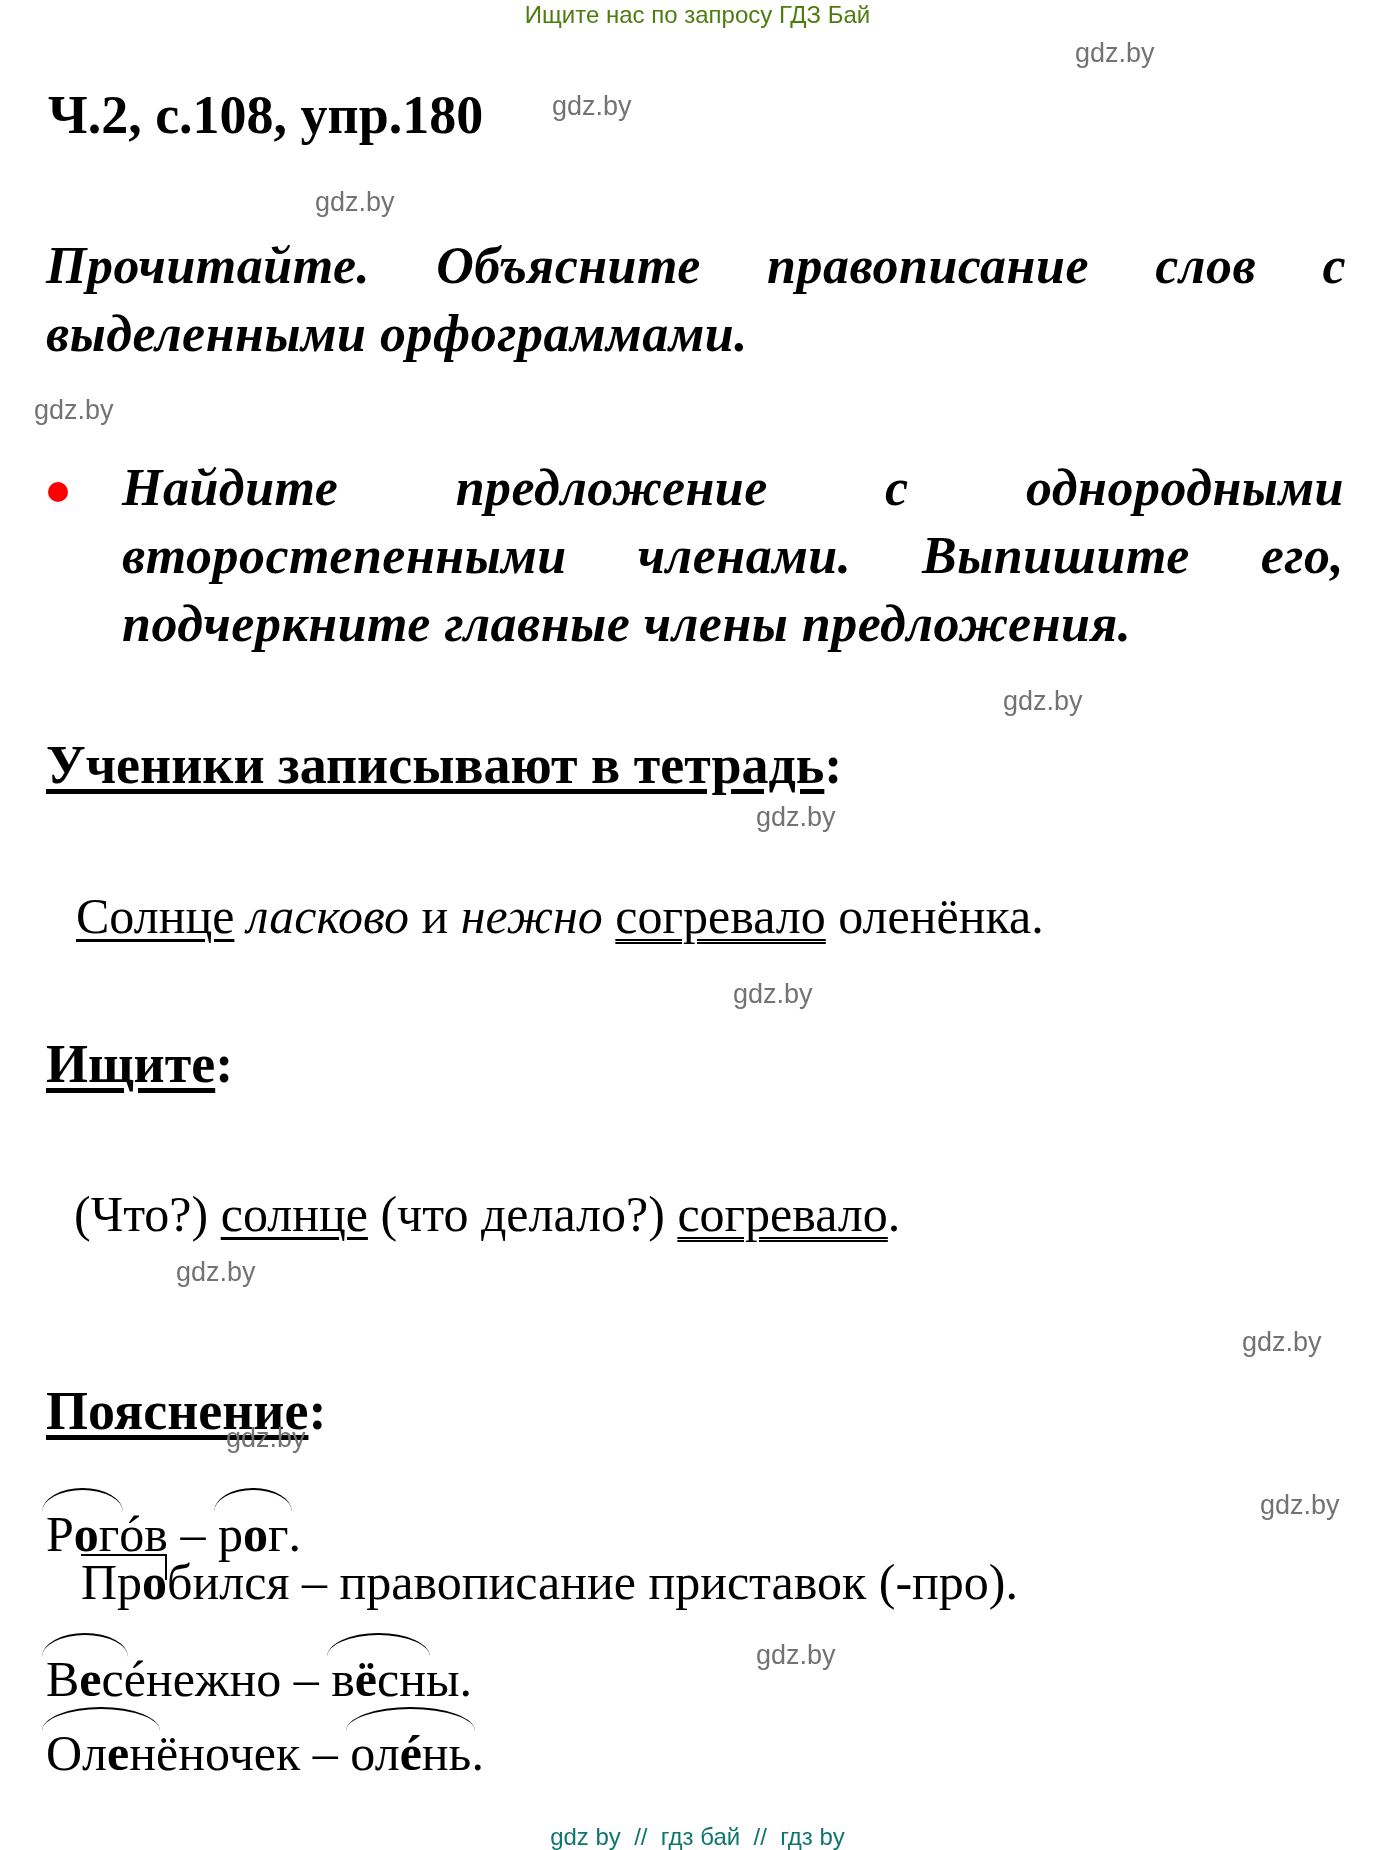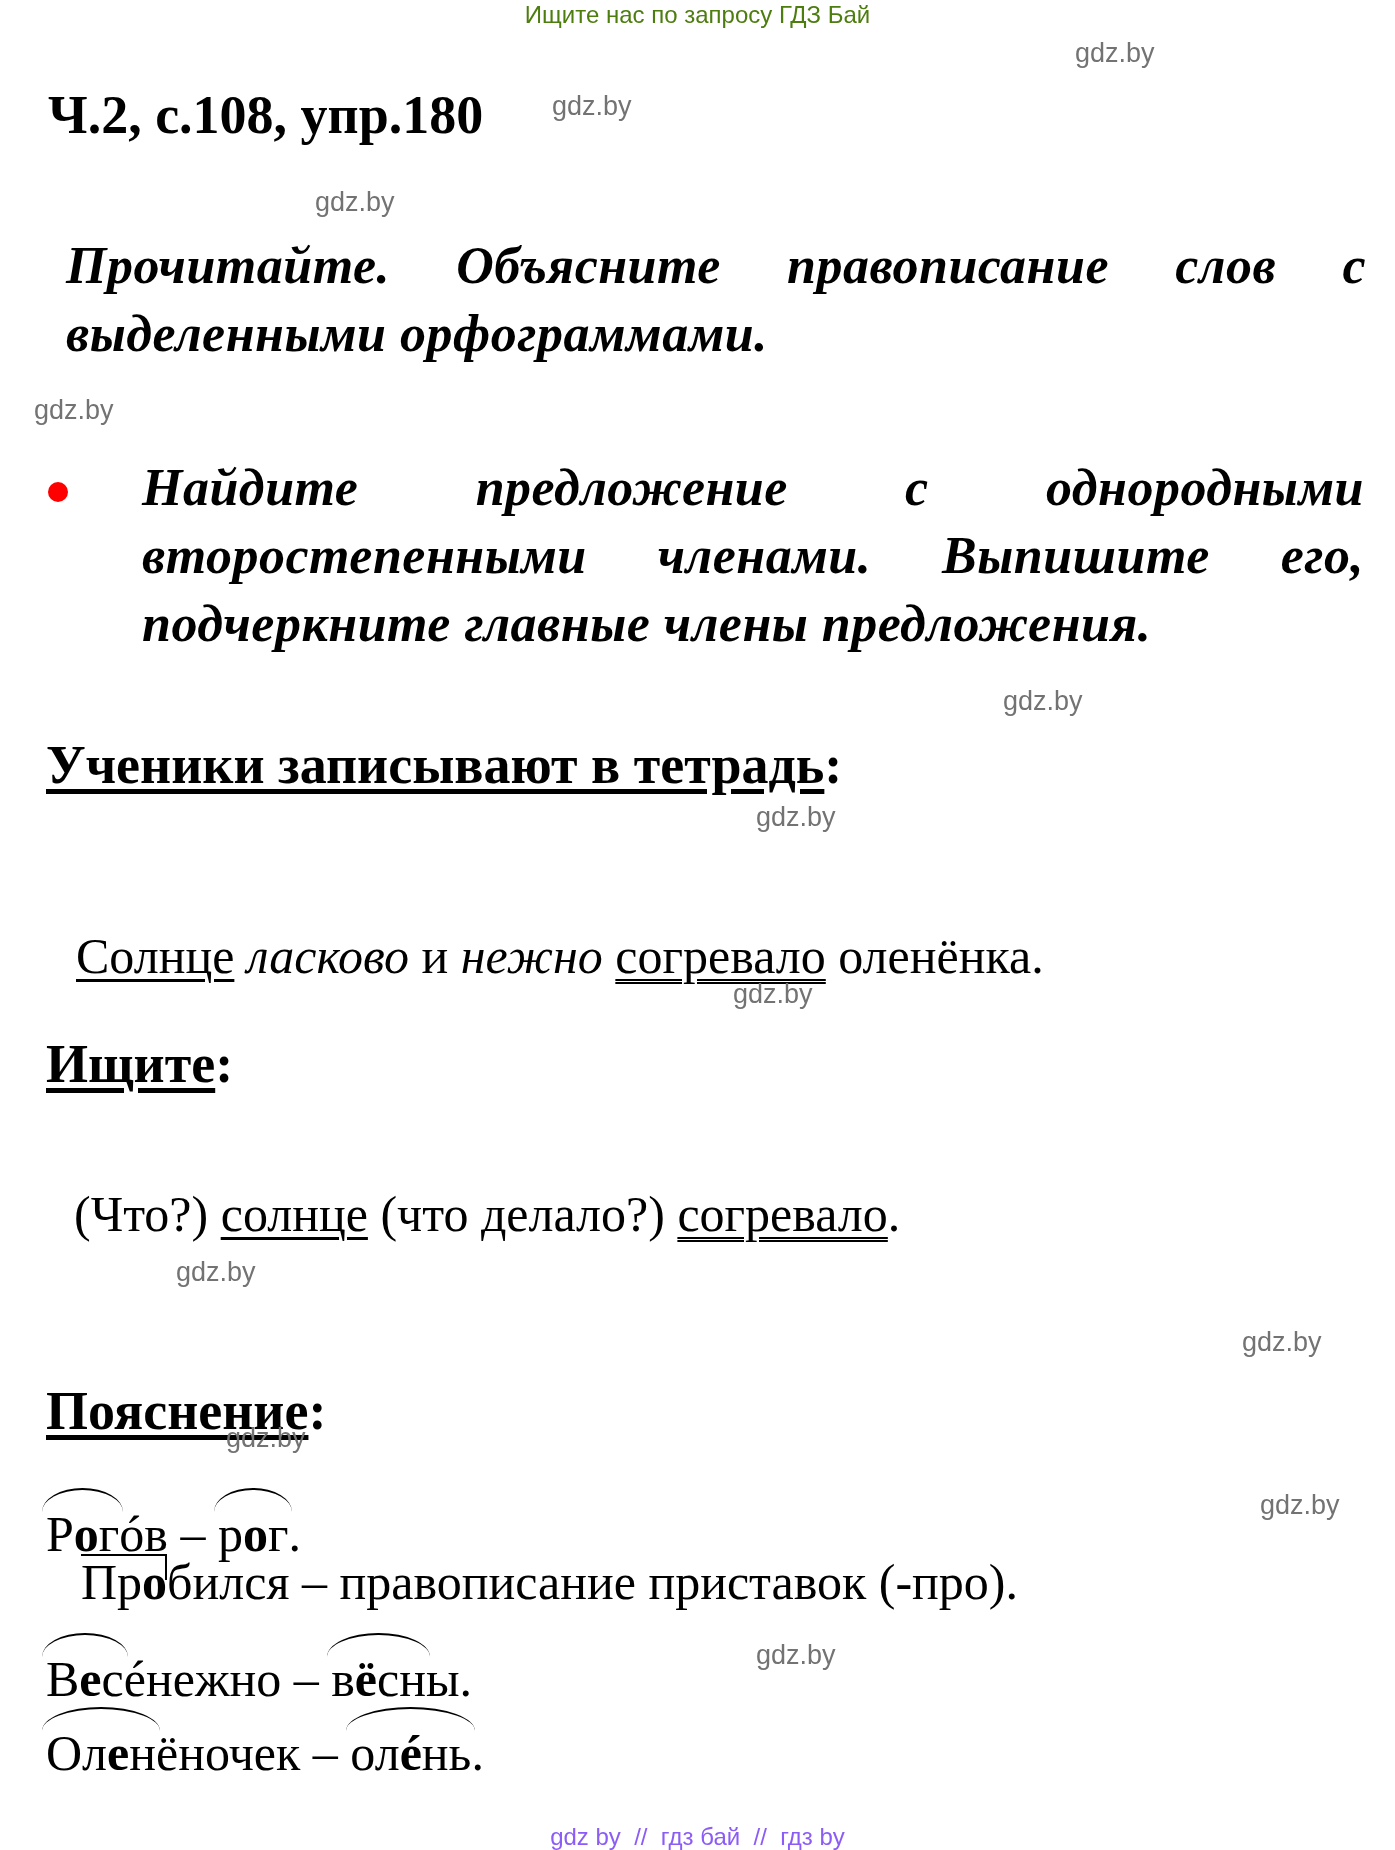--- a/index.html
+++ b/index.html
@@ -1,37 +1,37 @@
 <!DOCTYPE html>
 <html><head>
   <meta charset="utf-8">
   <style>
     html, body { margin: 0; padding: 0; background: #ffffff; }
     body { width: 1395px; height: 1850px; position: relative; overflow: hidden; color: #000; }
     .abs { position: absolute; }
     .banner { left: 0; width: 1395px; top: 0; text-align: center; font-family: "Liberation Sans", sans-serif; font-size: 24px; color: #4d7c0f; line-height: 30px; }
     .wm { font-family: "Liberation Sans", sans-serif; font-size: 27px; color: #737373; line-height: 30px; white-space: nowrap; }
     .title { left: 48px; top: 80px; font-family: "Liberation Serif", serif; font-weight: bold; font-size: 54px; line-height: 70px; white-space: nowrap; text-align: right; }
-    .task { font-family: "Liberation Serif", serif; font-weight: bold; font-style: italic; font-size: 52px; line-height: 68px; text-align: justify; text-align-last: left; letter-spacing: 0.5px; margin-left: 20px; }
+    .task { font-family: "Liberation Serif", serif; font-weight: bold; font-style: italic; font-size: 52px; line-height: 68px; text-align: justify; text-align-last: left; letter-spacing: 0.5px; }
     .task1 { left: 46px; top: 232px; width: 1300px; }
     .task2 { left: 122px; top: 454px; width: 1222px; }
     .bullet { left: 48px; top: 482px; width: 20px; height: 20px; border-radius: 50%; background: #ff0000; }
     .heading { font-family: "Liberation Serif", serif; font-weight: bold; font-size: 54px; line-height: 64px; white-space: nowrap; }
     .heading .u { text-decoration: underline; text-decoration-thickness: 5px; text-underline-offset: 6px; }
     .serif-line { font-family: "Liberation Serif", serif; font-size: 50px; line-height: 64px; white-space: nowrap; }
     .it { font-style: italic; }
     .u1 { text-decoration: underline; text-decoration-thickness: 3px; text-underline-offset: 6px; }
     .u2 { text-decoration: underline double; text-decoration-thickness: 2px; text-underline-offset: 6px; }
     .b { font-weight: bold; }
     .arc { position: relative; display: inline-block; margin-top: 24px; }
     .arc::before { content: ""; position: absolute; left: -4px; right: -4px; top: -14px; height: 22px; border-top: 2.5px solid #000; border-radius: 50% 50% 0 0 / 100% 100% 0 0; }
     .prefix { position: relative; display: inline-block; margin-left: 35px; }
     .prefix::before { content: ""; position: absolute; left: 0; right: 0; top: 4px; border-top: 2.5px solid #000; }
     .prefix::after { content: ""; position: absolute; right: 0; top: 4px; height: 26px; border-right: 2.5px solid #000; }
-    .footer { left: 0; width: 1395px; top: 1823px; text-align: center; font-family: "Liberation Sans", sans-serif; font-size: 24px; color: #8b5cf6; line-height: 28px; white-space: pre; }
+    .footer { left: 0; width: 1395px; top: 1823px; text-align: center; font-family: "Liberation Sans", sans-serif; font-size: 24px; color: #0f766e; line-height: 28px; white-space: pre; }
   </style>
 </head>
 <body>
 
 <div class="abs banner">Ищите нас по запросу ГДЗ Бай</div>
 
 <div class="abs wm" style="left:1075px; top:38px;">gdz.by</div>
 <div class="abs title">Ч.2, с.108, упр.180</div>
 <div class="abs wm" style="left:552px; top:91px;">gdz.by</div>
 <div class="abs wm" style="left:315px; top:187px;">gdz.by</div>
@@ -44,21 +44,21 @@
 <div class="abs task task2">Найдите предложение с однородными второстепенными членами. Выпишите его, подчеркните главные члены предложения.</div>
 
 <div class="abs wm" style="left:1003px; top:686px;">gdz.by</div>
 
 <div class="abs heading" style="left:46px; top:733px;">
   <span class="u">Ученики записывают в тетрадь</span><span>:</span>
 </div>
 
 <div class="abs wm" style="left:756px; top:802px;">gdz.by</div>
 
-<div class="abs serif-line" style="left:76px; top:884px;margin-top:40px;">
+<div class="abs serif-line" style="left:76px; top:884px;">
   <span class="u1">Солнце</span>
   <span class="it">ласково</span>
   <span>и</span>
   <span class="it">нежно</span>
   <span class="u2">согревало</span>
   <span>оленёнка</span><span>.</span>
 </div>
 
 <div class="abs wm" style="left:733px; top:979px;">gdz.by</div>
 

